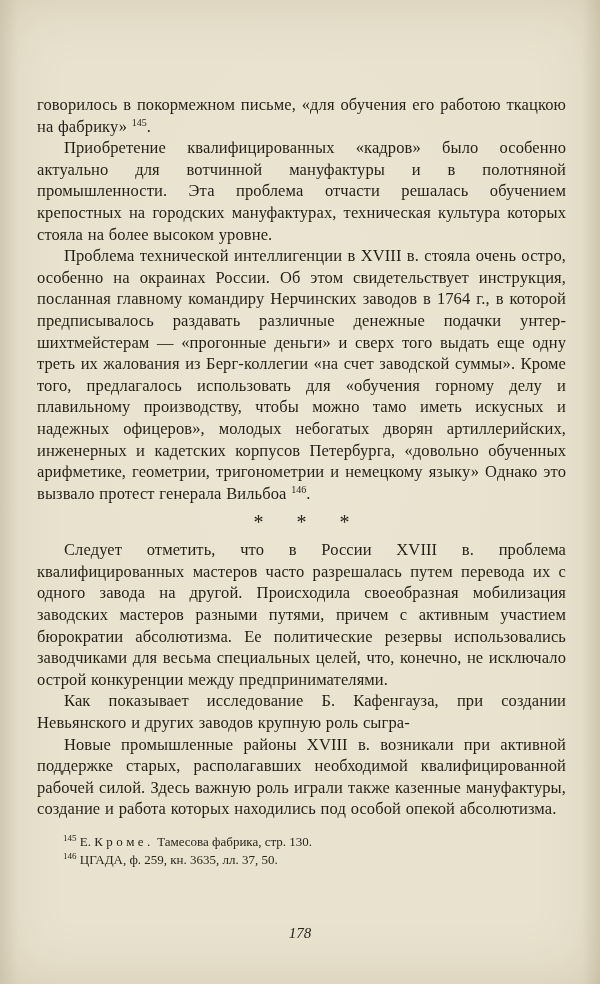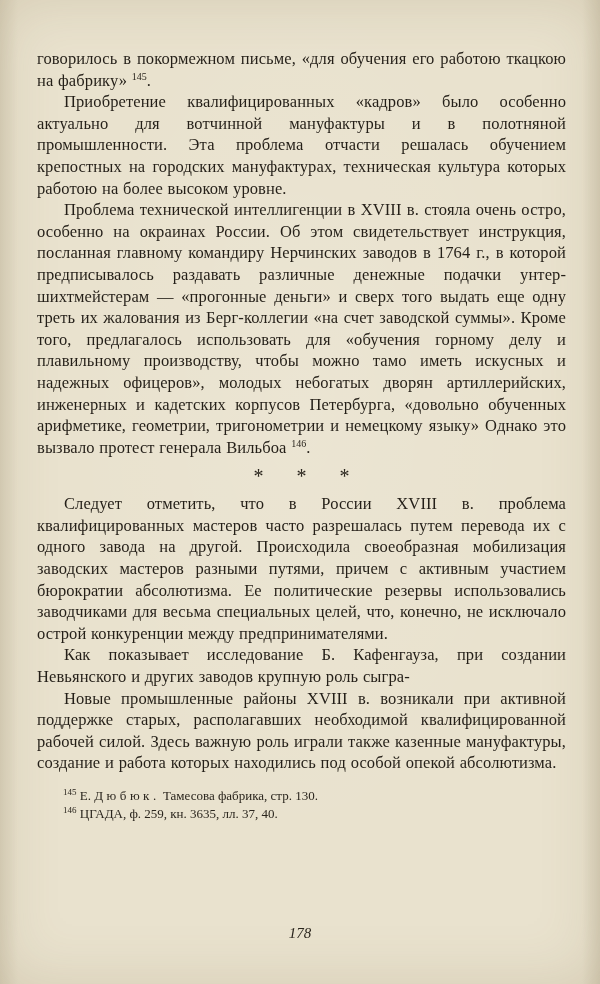--- a/index.html
+++ b/index.html
@@ -27,21 +27,21 @@
     margin: 0;
     font-size: 16.5px;
     line-height: 21.6px;
     text-align: justify;
     text-indent: 27px;
     letter-spacing: 0.1px;
     word-spacing: 0.5px;
     hyphens: auto;
     -webkit-hyphens: auto;
   }
-  .para.no-indent { text-indent: 0; }
+  .para.no-indent { text-indent: 0; margin-top: 46px; }
   sup.fnref {
     font-size: 10px;
     line-height: 0;
     vertical-align: super;
     letter-spacing: 0;
   }
   .separator {
     text-align: center;
     font-size: 20px;
     line-height: 22px;
@@ -78,33 +78,33 @@
   }
 </style>
 </head>
 <body>
 
 <div class="page" style="color: rgb(36, 31, 24);">
   <div class="text-block">
 
     <p class="para no-indent"><span>говорилось в покормежном письме, «для обучения его работою ткацкою на фабрику»</span> <sup class="fnref">145</sup><span>.</span></p>
 
-    <p class="para"><span>Приобретение квалифицированных «кадров» было особенно актуально для вотчинной мануфактуры и в полотняной промышленности. Эта проблема отчасти решалась обучением крепостных на городских мануфактурах, техническая культура которых работою на более высоком уровне.</span></p>
+    <p class="para"><span>Приобретение квалифицированных «кадров» было особенно актуально для вотчинной мануфактуры и в полотняной промышленности. Эта проблема отчасти решалась обучением крепостных на городских мануфактурах, техническая культура которых стояла на более высоком уровне.</span></p>
 
     <p class="para"><span>Проблема технической интеллигенции в XVIII в. стояла очень остро, особенно на окраинах России. Об этом свидетельствует инструкция, посланная главному командиру Нерчинских заводов в 1764 г., в которой предписывалось раздавать различные денежные подачки унтер-шихтмейстерам — «прогонные деньги» и сверх того выдать еще одну треть их жалования из Берг-коллегии «на счет заводской суммы». Кроме того, предлагалось использовать для «обучения горному делу и плавильному производству, чтобы можно тамо иметь искусных и надежных офицеров», молодых небогатых дворян артиллерийских, инженерных и кадетских корпусов Петербурга, «довольно обученных арифметике, геометрии, тригонометрии и немецкому языку» Однако это вызвало протест генерала Вильбоа</span> <sup class="fnref">146</sup><span>.</span></p>
 
     <div class="separator">* * *</div>
 
     <p class="para"><span>Следует отметить, что в России XVIII в. проблема квалифицированных мастеров часто разрешалась путем перевода их с одного завода на другой. Происходила своеобразная мобилизация заводских мастеров разными путями, причем с активным участием бюрократии абсолютизма. Ее политические резервы использовались заводчиками для весьма специальных целей, что, конечно, не исключало острой конкуренции между предпринимателями.</span></p>
 
     <p class="para"><span>Как показывает исследование Б. Кафенгауза, при создании Невьянского и других заводов крупную роль сыгра-</span></p>
 
     <p class="para"><span>Новые промышленные районы XVIII в. возникали при активной поддержке старых, располагавших необходимой квалифицированной рабочей силой. Здесь важную роль играли также казенные мануфактуры, создание и работа которых находились под особой опекой абсолютизма.</span></p>
 
     <div class="footnotes">
-      <p class="footnote"><sup>145</sup> <span>Е.</span> <span class="spaced">Дюбюк.</span> <span>Тамесова фабрика, стр. 130.</span></p>
-      <p class="footnote"><sup>146</sup> <span>ЦГАДА, ф. 259, кн. 3635, лл. 37, 40.</span></p>
+      <p class="footnote"><sup>145</sup> <span>Е.</span> <span class="spaced">Кроме.</span> <span>Тамесова фабрика, стр. 130.</span></p>
+      <p class="footnote"><sup>146</sup> <span>ЦГАДА, ф. 259, кн. 3635, лл. 37, 50.</span></p>
     </div>
 
   </div>
 
   <div class="page-number">178</div>
 </div>
 
 </body></html>

